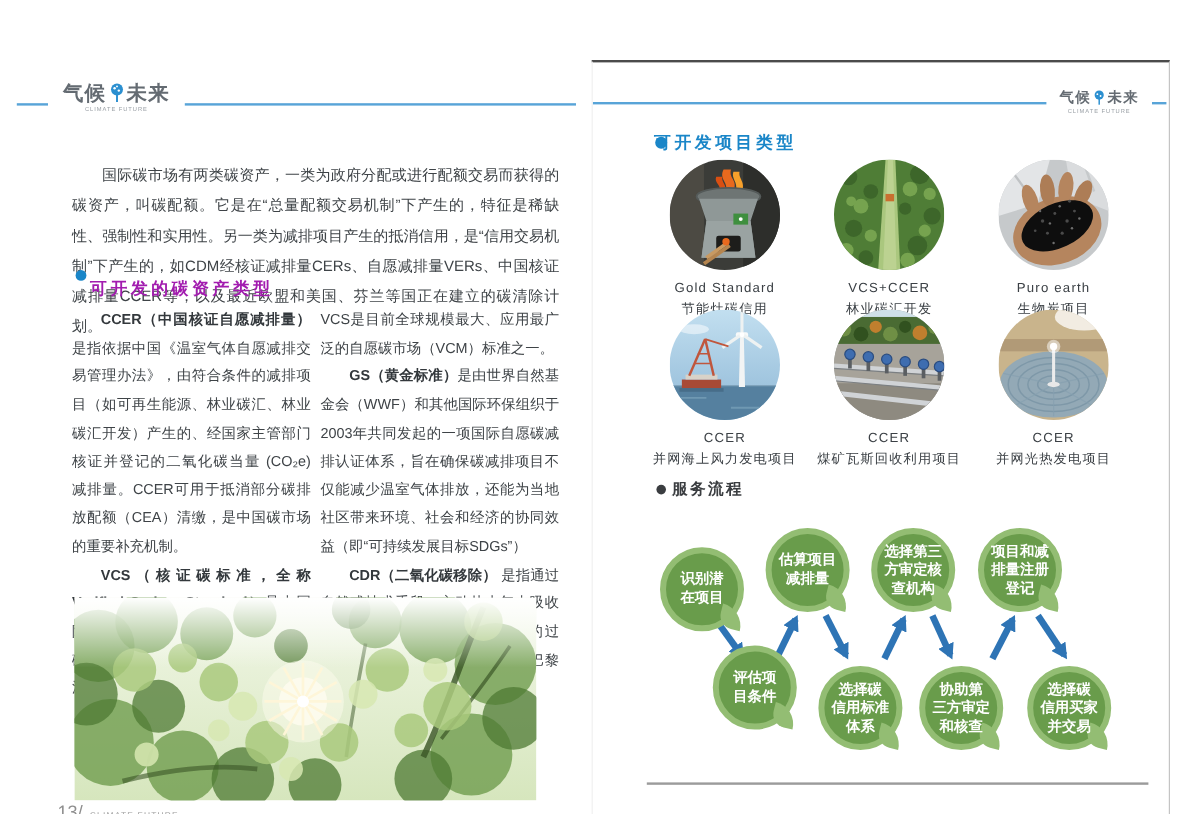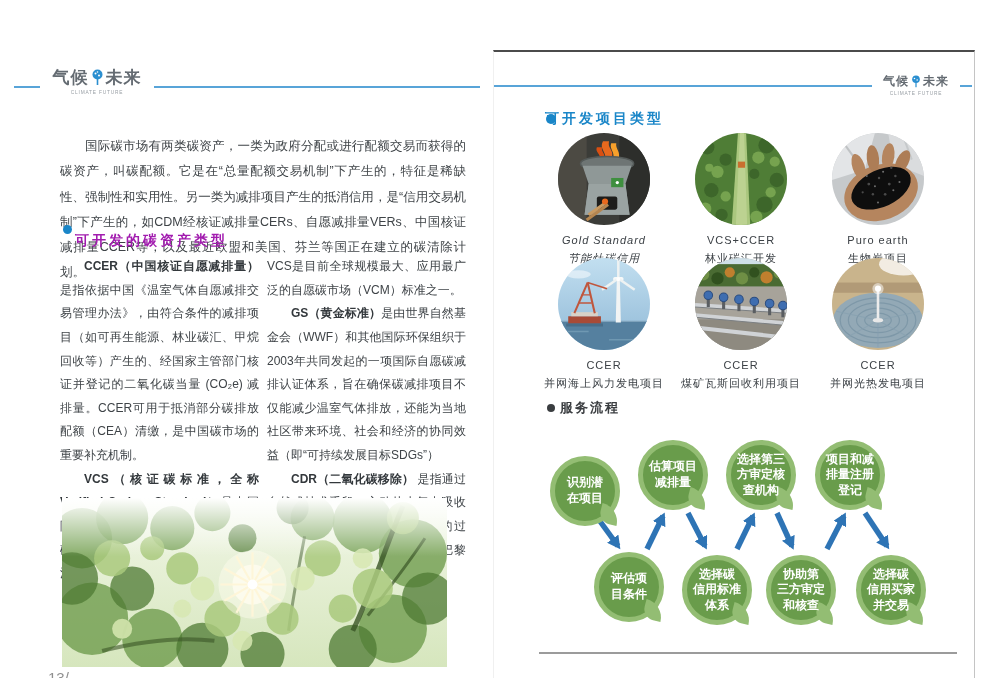--- a/index.html
+++ b/index.html
@@ -82,21 +82,21 @@
       <div class="logo-sub">CLIMATE FUTURE</div>
     </div>
 
 
     <p class="intro">国际碳市场有两类碳资产，一类为政府分配或进行配额交易而获得的碳资产，叫碳配额。它是在“总量配额交易机制”下产生的，特征是稀缺性、强制性和实用性。另一类为减排项目产生的抵消信用，是“信用交易机制”下产生的，如CDM经核证减排量CERs、自愿减排量VERs、中国核证减排量CCER等，以及最近欧盟和美国、芬兰等国正在建立的碳清除计划。</p>
 
     <span class="sub-head-dot"></span>
     <span class="sub-head-text">可开发的碳资产类型</span>
 
     <div class="col col-1">
-      <p><b>CCER（中国核证自愿减排量）</b><span>是指依据中国《温室气体自愿减排交易管理办法》，由符合条件的减排项目（如可再生能源、林业碳汇、甲烷回收等）产生的、经国家主管部门核证并登记的二氧化碳当量 (CO₂e) 减排量。CCER可用于抵消部分碳排放配额（CEA）清缴，是中国碳市场的重要补充机制。</span></p>
+      <p><b>CCER（中国核证自愿减排量）</b><span>是指依据中国《温室气体自愿减排交易管理办法》，由符合条件的减排项目（如可再生能源、林业碳汇、林业碳汇开发）产生的、经国家主管部门核证并登记的二氧化碳当量 (CO₂e) 减排量。CCER可用于抵消部分碳排放配额（CEA）清缴，是中国碳市场的重要补充机制。</span></p>
       <p><b>VCS（核证碳标准，全称 Verified Carbon Standard）</b><span>是由国际非营利组 Verra 管理的全球性自愿碳减排认证体系，旨在通过标准化方法学对减排项目产生的碳信用（Carbon Credit）进行核证和交易。</span></p>
     </div>
 
     <div class="col col-2">
       <p class="noindent">VCS是目前全球规模最大、应用最广泛的自愿碳市场（VCM）标准之一。</p>
       <p><b>GS（黄金标准）</b><span>是由世界自然基金会（WWF）和其他国际环保组织于2003年共同发起的一项国际自愿碳减排认证体系，旨在确保碳减排项目不仅能减少温室气体排放，还能为当地社区带来环境、社会和经济的协同效益（即“可持续发展目标SDGs”）</span></p>
       <p><b>CDR（二氧化碳移除）</b><span> 是指通过自然或技术手段，主动从大气中吸收并长期储存二氧化碳（CO₂）的过程，以实现全球气候目标（如《巴黎协定》的1.5℃温控目标）。</span></p>
     </div>
 
     <svg class="photo" viewBox="0 0 384 168" preserveAspectRatio="none">
@@ -195,21 +195,21 @@
           <circle cx="8" cy="6.5" r="1" fill="#ffffff"></circle>
         </svg>
         <span>未来</span>
       </div>
       <div class="logo-sub">CLIMATE FUTURE</div>
     </div>
 
     <span class="proj-head-dot"></span>
     <span class="proj-head-text">可开发项目类型</span>
 
-    <div class="proj" style="left:35px;top:81px;font-style:italic;">
+    <div class="proj" style="left:35px;top:81px;">
       <span class="proj-img">
         <svg viewBox="0 0 90 90" preserveAspectRatio="none">
           <rect width="90" height="90" fill="#3b3c38"></rect>
           <rect x="0" y="0" width="28" height="90" fill="#58544b" opacity=".6"></rect>
           <rect x="60" y="0" width="30" height="90" fill="#2d2e2b"></rect>
           <path d="M44 8 C40 16 48 18 46 26 L52 26 C56 16 48 16 50 8 Z" fill="#e8691e"></path>
           <path d="M52 10 C50 16 56 18 54 26 L59 26 C62 18 56 16 57 10 Z" fill="#f7a02b"></path>
           <path d="M38 14 C36 19 42 20 41 26 L45 26 C47 20 42 19 43 14 Z" fill="#d94f12"></path>
           <ellipse cx="48" cy="30" rx="26" ry="7" fill="#6e7574" stroke="#545a59" stroke-width="1.5"></ellipse>
           <polygon points="24,32 72,32 66,50 70,80 26,80 30,50" fill="#8f9897"></polygon>
@@ -463,21 +463,21 @@
     <div class="bubble" style="left:232px;top:388px;">
         <span class="bubble-label">选择第三
 方审定核
 查机构</span>
       </div>
     <div class="bubble" style="left:321px;top:388px;">
         <span class="bubble-label">项目和减
 排量注册
 登记</span>
       </div>
-    <div class="bubble" style="left:100px;top:500px;">
+    <div class="bubble" style="left:100px;top:486px;">
         <span class="bubble-label">评估项
 目条件</span>
       </div>
     <div class="bubble" style="left:188px;top:503px;">
         <span class="bubble-label">选择碳
 信用标准
 体系</span>
       </div>
     <div class="bubble" style="left:272px;top:503px;">
         <span class="bubble-label">协助第

